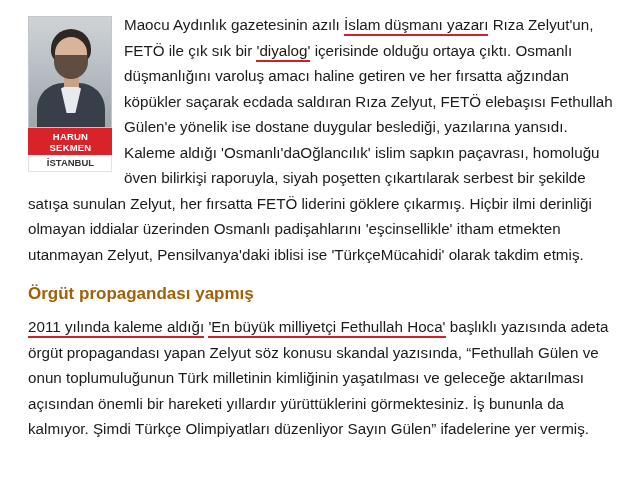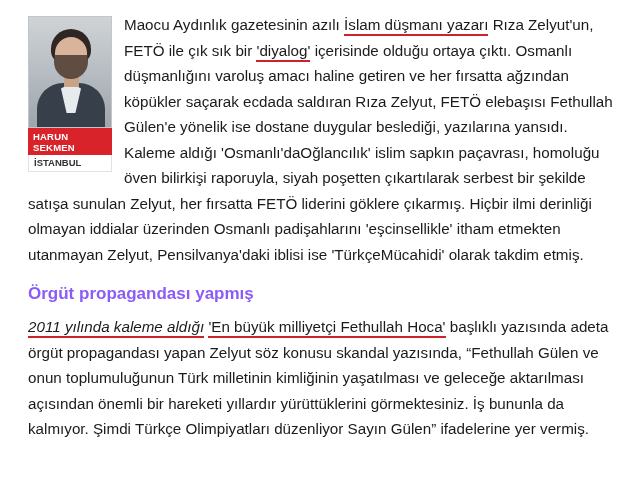--- a/index.html
+++ b/index.html
@@ -26,20 +26,21 @@
     line-height: 25.5px;
     color: #1b1b1b;
     text-align: left;
   }
   
   .author-card {
     float: left;
     width: 84px;
     margin: 4px 12px 4px 0;
     shape-outside: margin-box;
+    text-align: center;
   }
   .author-photo {
     width: 84px;
     height: 112px;
     background: linear-gradient(180deg, #cfd3d6 0%, #b9bfc4 45%, #9ea5ab 100%);
     position: relative;
     overflow: hidden;
     border: 1px solid #c2c6c9;
     box-sizing: border-box;
   }
@@ -109,27 +110,26 @@
   
   b, .bold { font-weight: normal; }
   .underline-red {
     font-weight: normal;
     border-bottom: 2px solid #cf2128;
     padding-bottom: 1px;
   }
   .underline-red-thin {
     border-bottom: 2px solid #cf2128;
     padding-bottom: 1px;
-    font-style: italic;
   }
   .subhead {
     clear: both;
     font-size: 17px;
     font-weight: bold;
-    color: #8b5cf6;
+    color: #a16207;
     margin: 16px 0 9px 0;
     line-height: 22px;
   }
   .para {
     margin: 0;
   }
   .clearfix::after { content: ""; display: block; clear: both; }
 </style>
 </head>
 <body>

